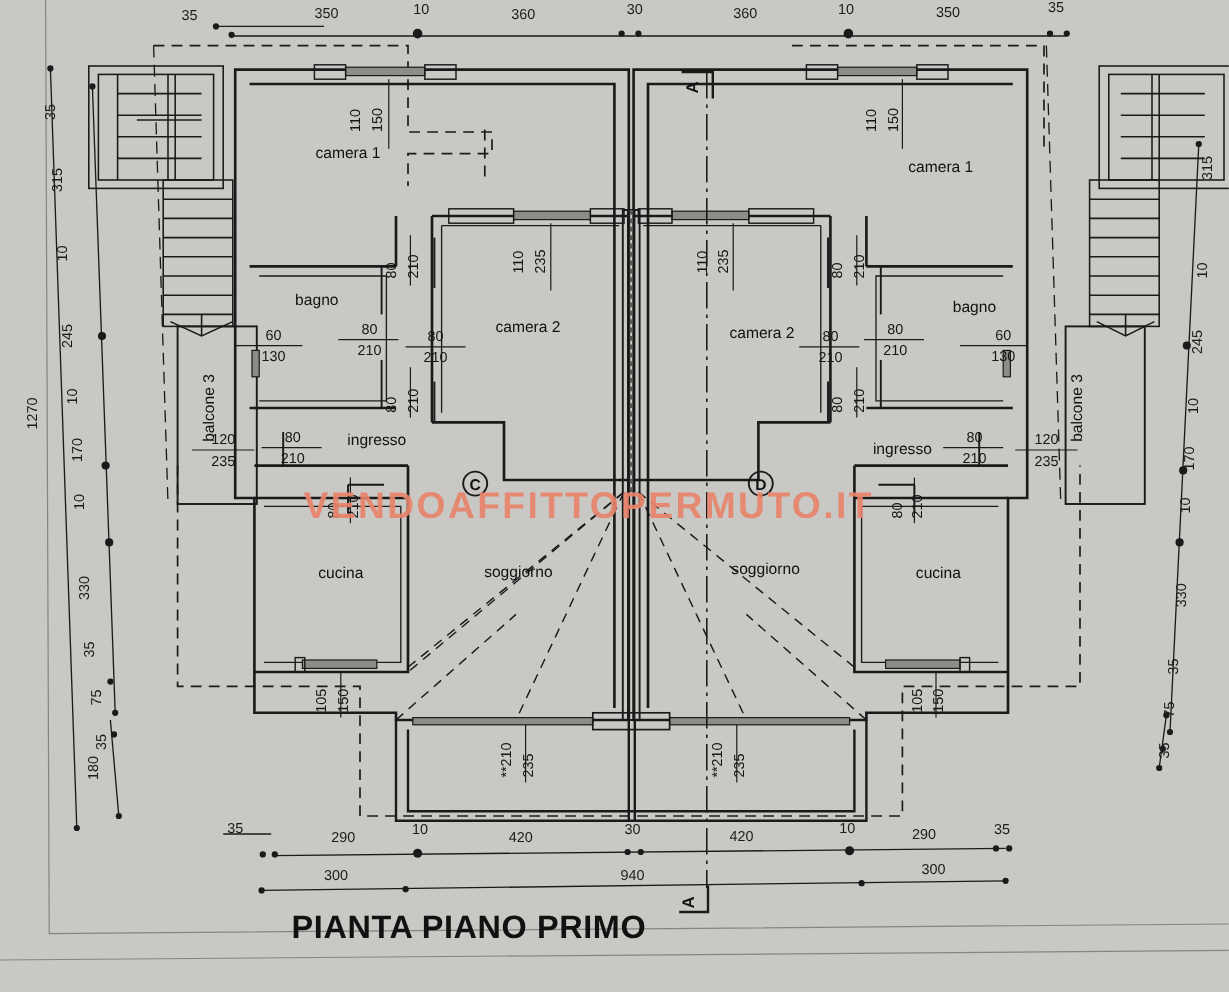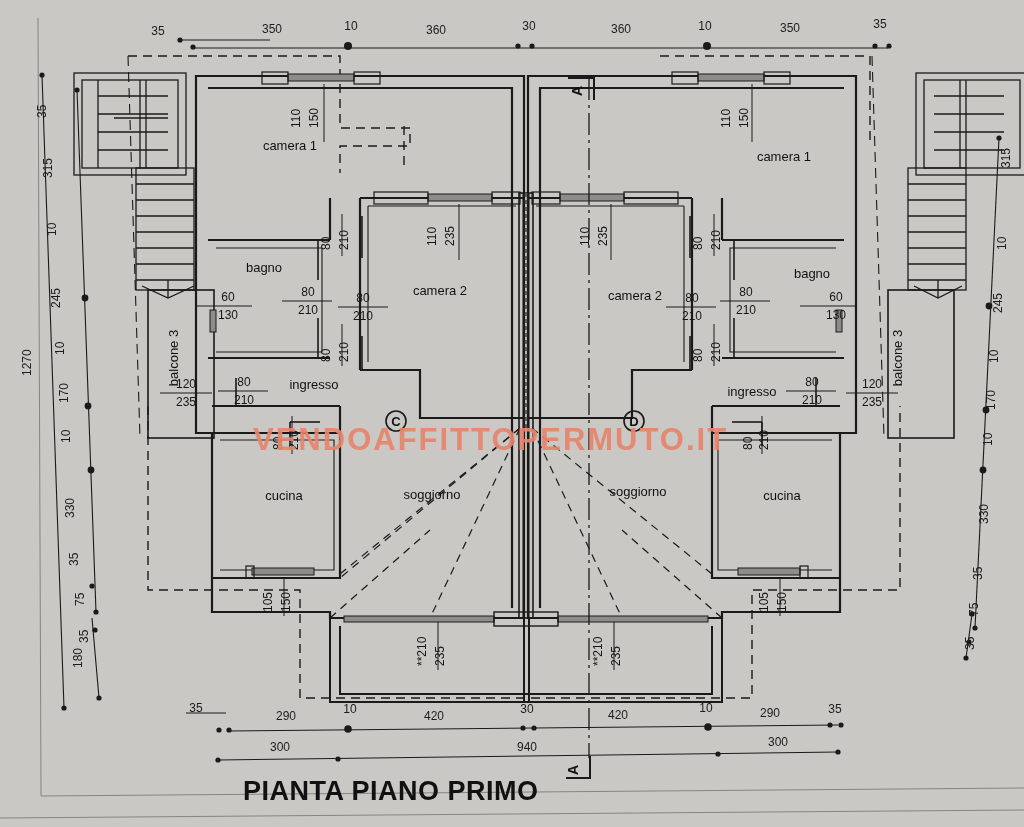--- a/index.html
+++ b/index.html
@@ -3,21 +3,21 @@
 <meta charset="utf-8">
 <style>
   html,body{margin:0;padding:0;}
   body{
     width:1024px;height:827px;overflow:hidden;
     background:#c9c8c4;
     font-family:"Liberation Sans", sans-serif;
     color:#1a1a1a;
     position:relative;
   }
-  #stage{position:absolute;inset:0;width:1024px;height:810px;margin-top:18px;}
+  #stage{position:absolute;inset:0;width:1024px;height:810px;}
   svg{display:block;}
   .dimtxt{font-family:"Liberation Sans",sans-serif;font-size:12px;fill:#1c1c1c;}
   .roomtxt{font-family:"Liberation Sans",sans-serif;font-size:13px;fill:#111;}
   .title{font-family:"Liberation Sans",sans-serif;font-size:27px;font-weight:bold;fill:#111;letter-spacing:.5px;}
   .wm{font-family:"Liberation Sans",sans-serif;font-size:31px;font-weight:bold;fill:#e8846c;letter-spacing:2px;opacity:.92;}
   .mark{font-family:"Liberation Sans",sans-serif;font-size:13px;font-weight:bold;fill:#111;}
   .secA{font-family:"Liberation Sans",sans-serif;font-size:14px;font-weight:bold;fill:#111;}
   .openlbl{font-family:"Liberation Sans",sans-serif;font-size:12px;fill:#161616;}
 </style>
 </head>

